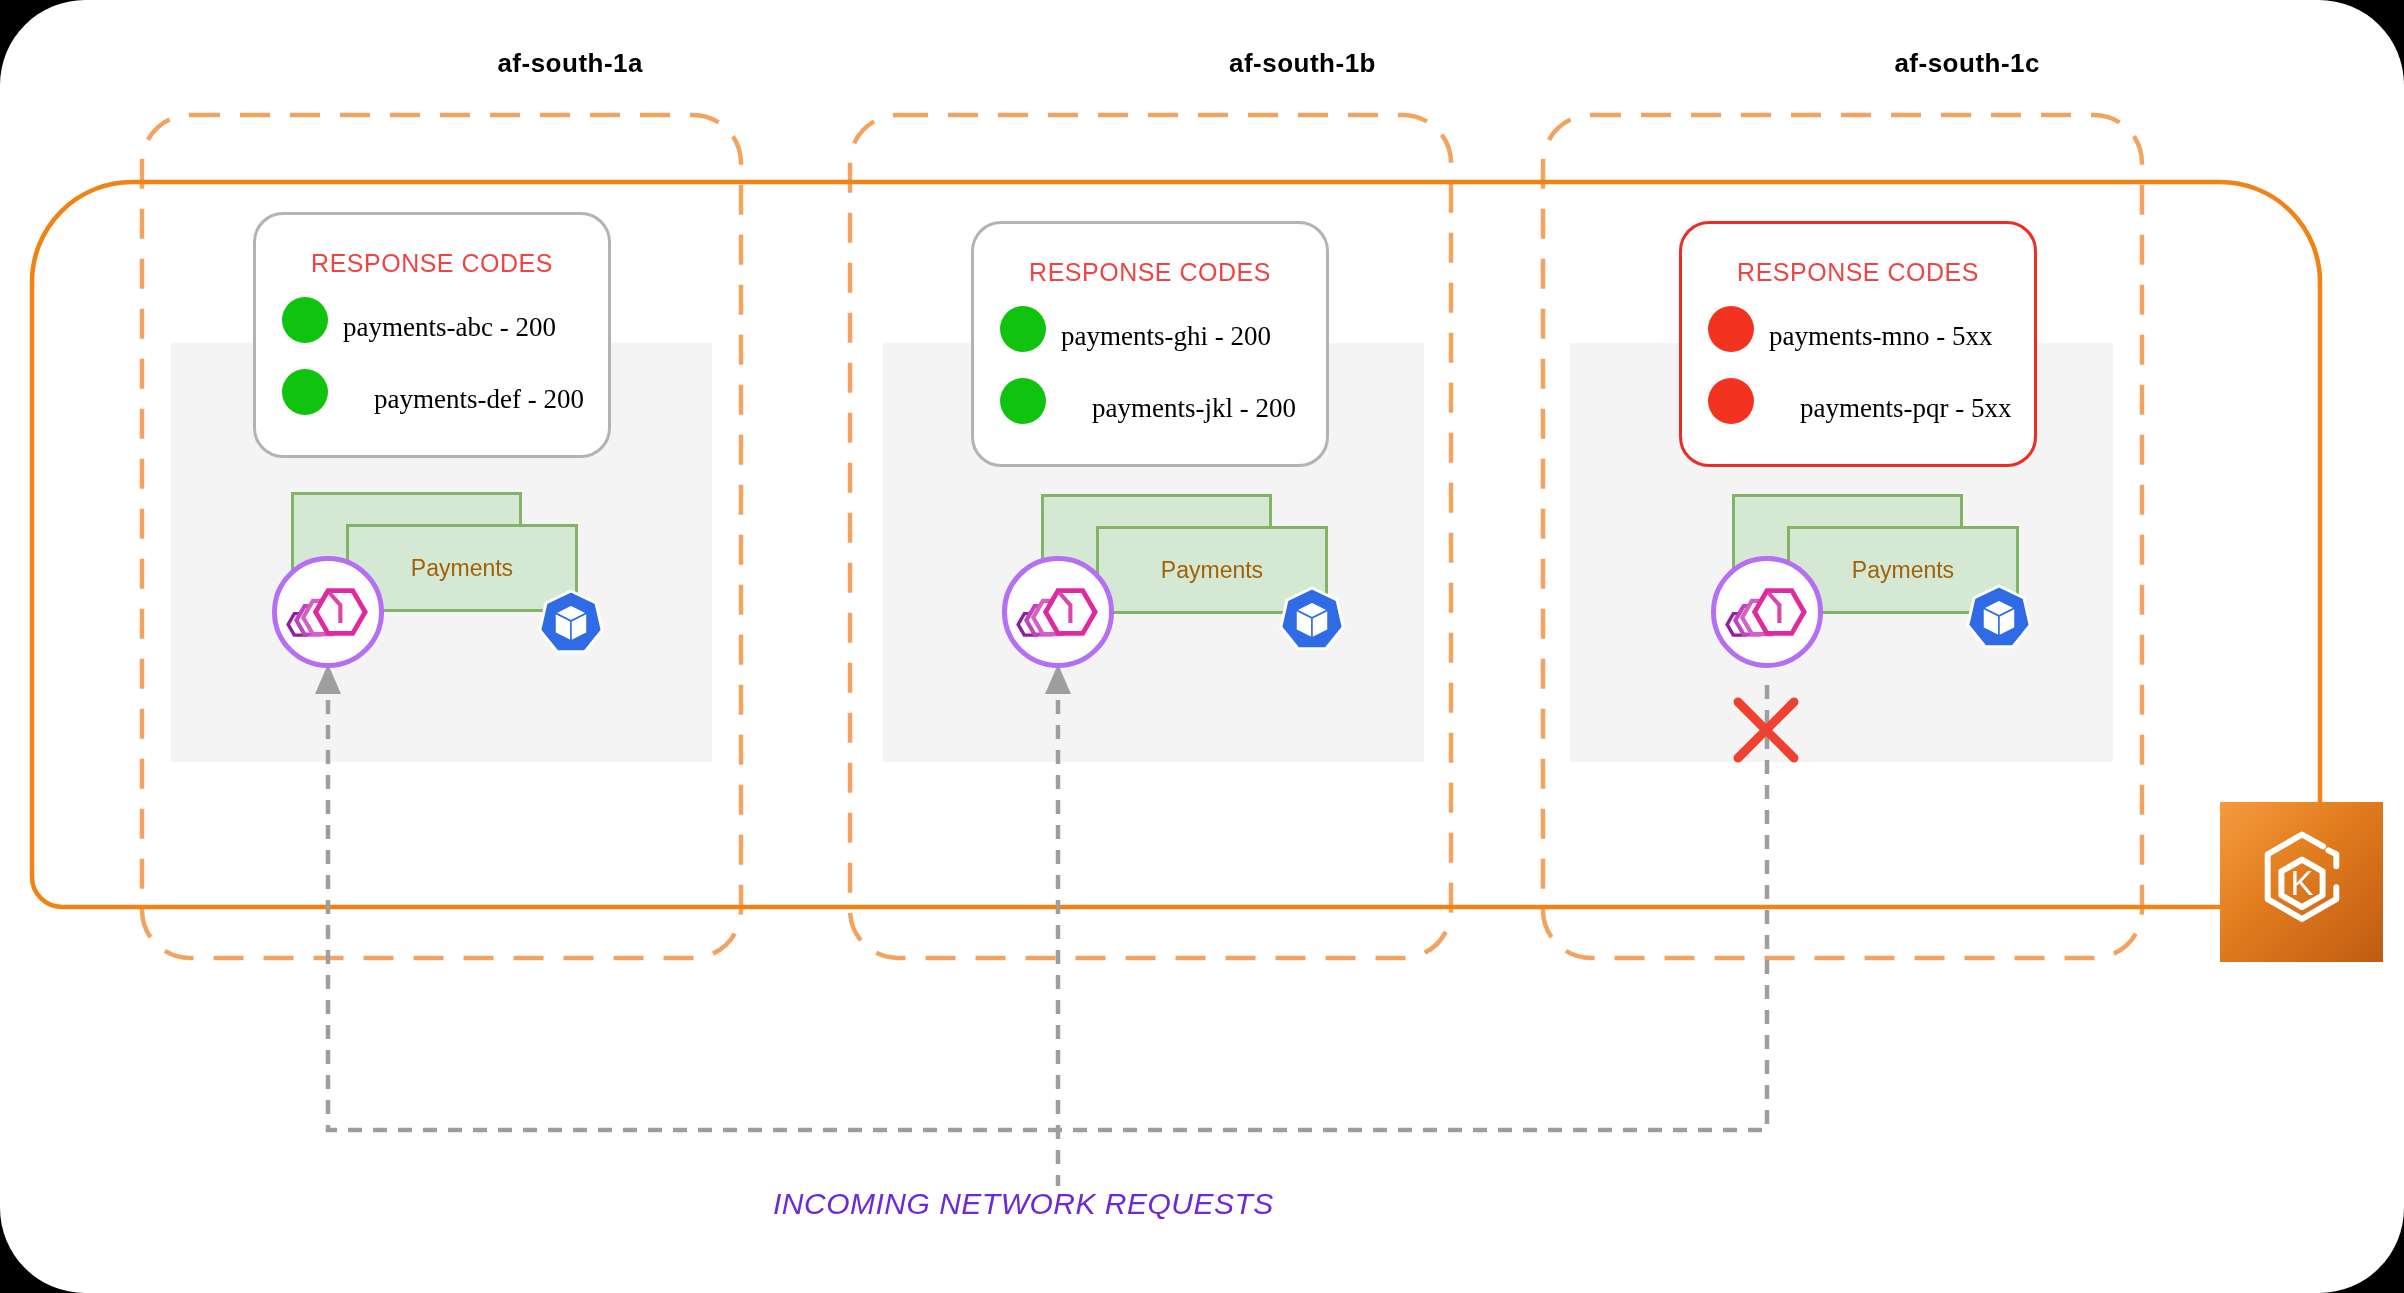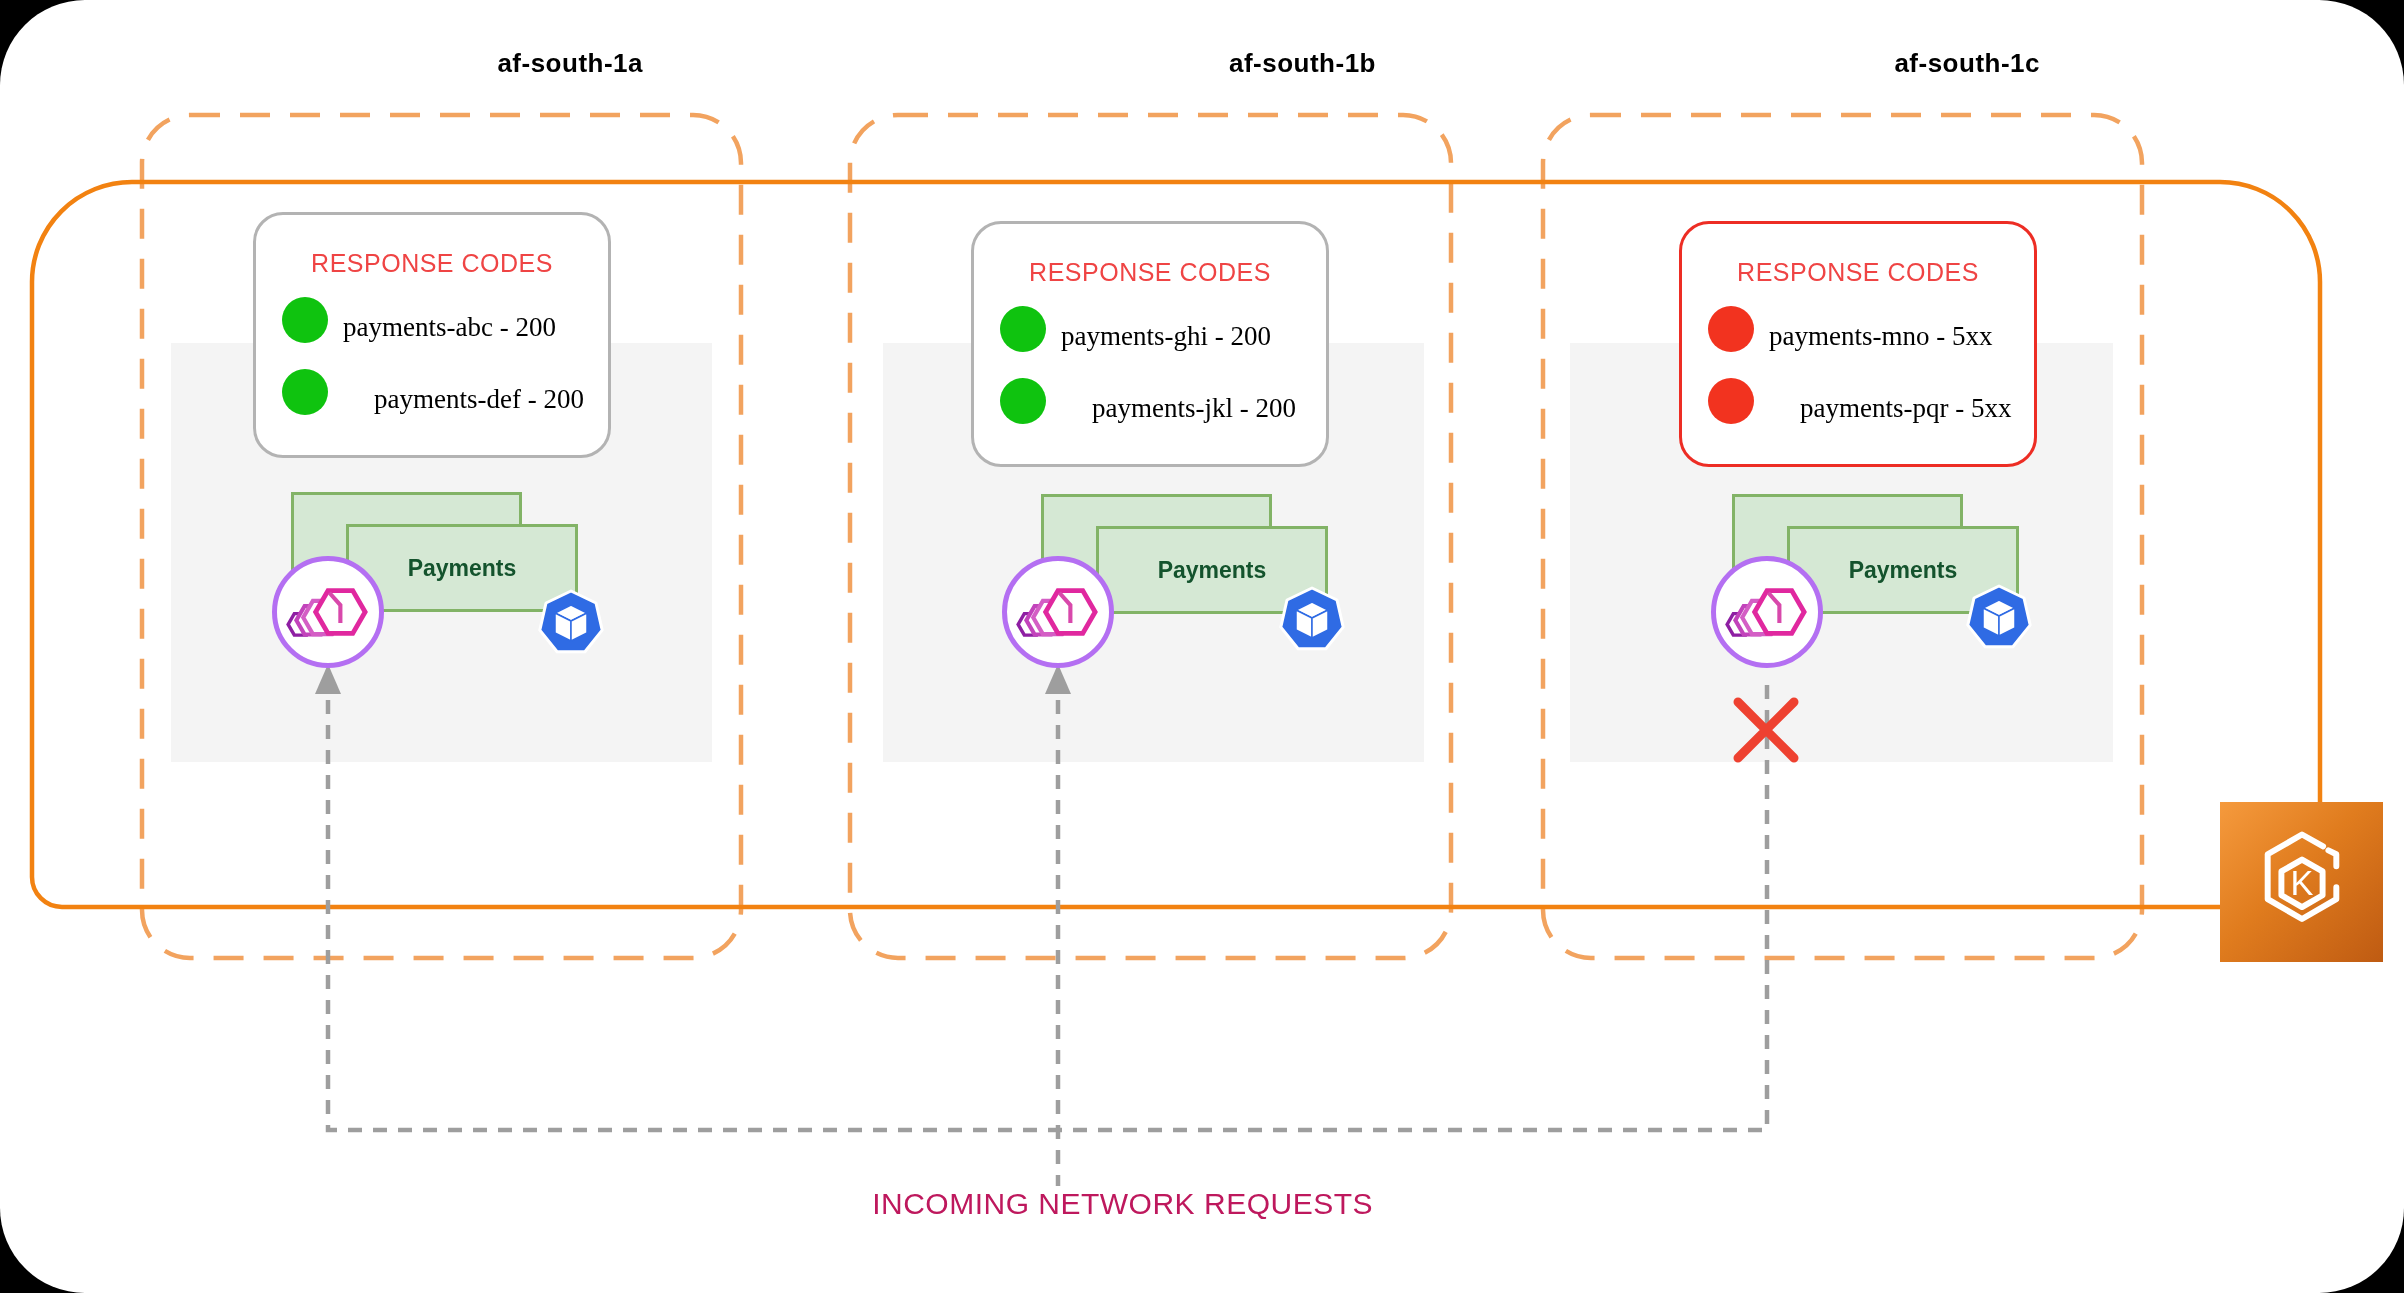--- a/index.html
+++ b/index.html
@@ -15,29 +15,29 @@
   .codes-card{width:352px;height:240px;background:#fff;border:3px solid #b3b3b3;border-radius:30px;}
   .codes-title{position:absolute;top:34px;left:0;width:100%;text-align:center;font-size:25px;color:#ef4444;letter-spacing:.5px;}
   .code-row{position:absolute;left:26px;display:flex;align-items:flex-end;gap:15px;height:46px;font-family:Liberation Serif, serif;}
   .code-row.r1{top:82px;}
   .code-row.r2{top:154px;gap:46px;}
   .dot{width:46px;height:46px;border-radius:50%;flex:0 0 auto;}
   .row-label{font-size:27px;color:#000;white-space:nowrap;}
   .dep-back{width:231px;height:120px;background:#d5e8d4;border:3px solid #82b366;box-sizing:border-box;}
   .dep-front{width:232px;height:88px;background:#d5e8d4;border:3px solid #82b366;box-sizing:border-box;
              display:flex;align-items:center;justify-content:center;}
-  .dep-label{font-size:23px;color:#14532d;font-weight:bold;}
+  .dep-label{font-size:23px;color:#a16207;}
   .svc-circle{width:102px;height:102px;background:#fff;border:5px solid #b46ff2;border-radius:50%;
               display:flex;align-items:center;justify-content:center;}
   .svc-circle svg{width:88px;height:72px;}
   .pod{width:68px;height:68px;}
   .eks{width:163px;height:160px;background:linear-gradient(135deg,#f59a3d 0%,#e07c1e 45%,#bf5b12 100%);
        display:flex;align-items:center;justify-content:center;}
   .eks svg{width:132px;height:132px;}
-  .incoming-label{width:600px;text-align:right;font-size:30px;color:#be185d;letter-spacing:.5px;}
+  .incoming-label{width:600px;text-align:left;font-size:30px;font-style:italic;color:#6d28d9;letter-spacing:.5px;}
 </style>
 </head>
 <body>
 
 <div class="canvas">
 
   <div class="abs az-title" style="left:243px;top:48px;">af-south-1a</div>
   <div class="abs az-title" style="left:976px;top:48px;">af-south-1b</div>
   <div class="abs az-title" style="left:1640px;top:48px;">af-south-1c</div>
 

